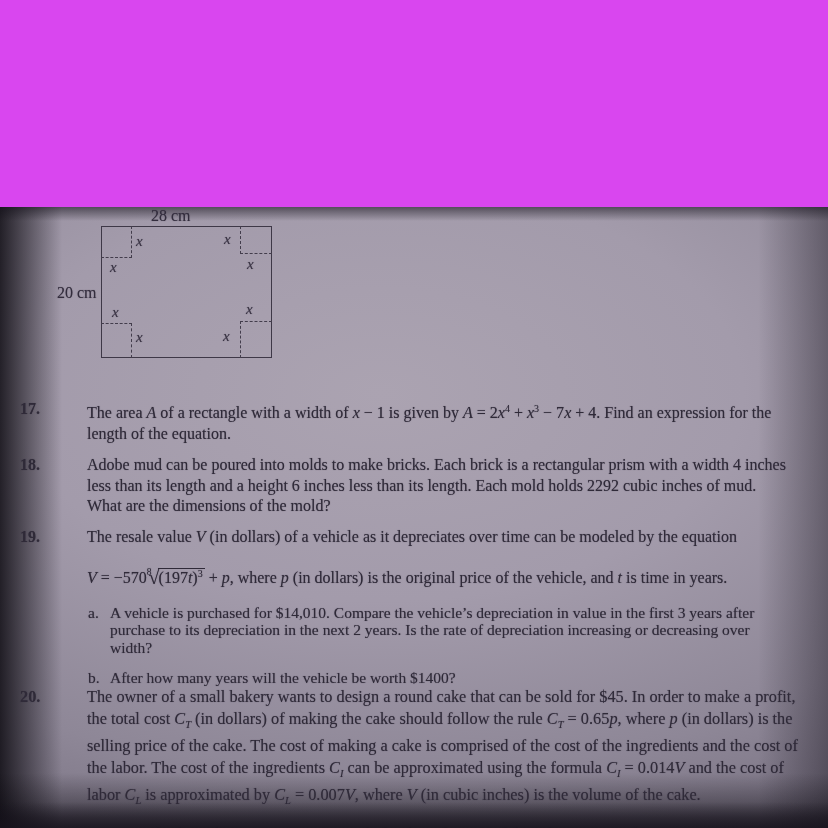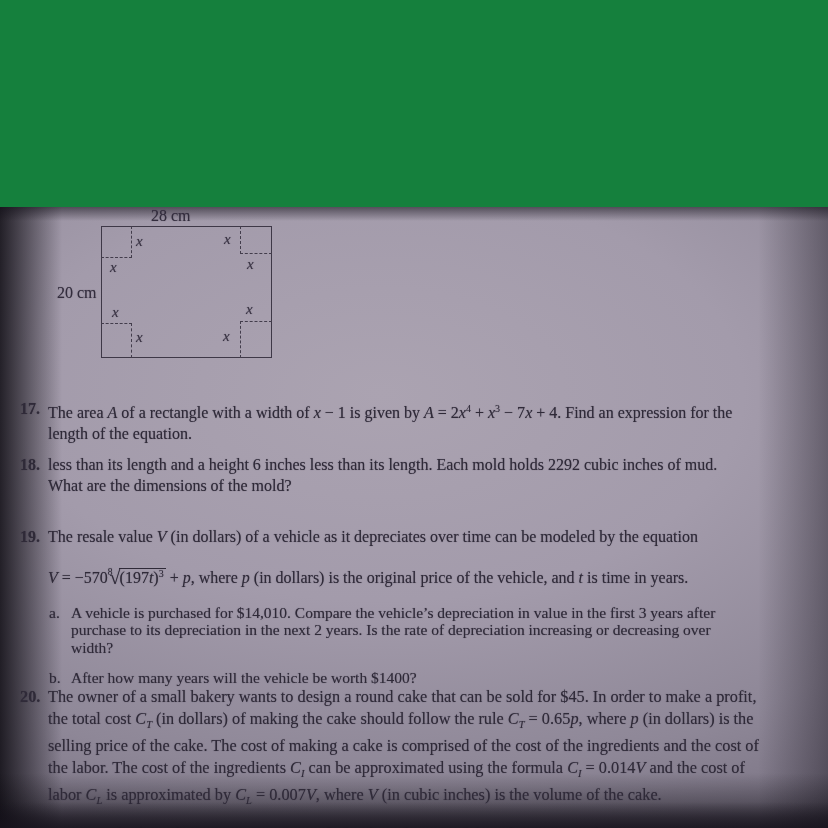--- a/index.html
+++ b/index.html
@@ -1,16 +1,16 @@
 <!DOCTYPE html>
 <html><head>
 <meta charset="utf-8">
 <style>
   html,body{margin:0;padding:0;width:828px;height:828px;overflow:hidden;background:#000;}
-  .stage{position:relative;width:828px;height:828px;background:#15803d;font-family:"Liberation Serif",serif;}
+  .stage{position:relative;width:828px;height:828px;background:#d946ef;font-family:"Liberation Serif",serif;}
   .photo{
     position:absolute;left:0;top:207px;width:828px;height:621px;overflow:hidden;
     color:#2f2a38;
     background:
       linear-gradient(to bottom, rgba(18,15,24,0.55), rgba(18,15,24,0) 14px),
       linear-gradient(to top, rgba(10,8,14,0.62), rgba(10,8,14,0) 55px),
       linear-gradient(to right, rgba(8,6,12,0.82) 0px, rgba(8,6,12,0) 62px),
       linear-gradient(to left, rgba(24,20,30,0.42) 0px, rgba(24,20,30,0) 70px),
       radial-gradient(115% 88% at 46% 30%, #aba3b1 0%, #a39bab 38%, #8e8797 70%, #6e6777 100%);
   }
@@ -21,21 +21,21 @@
   .sq{position:absolute;box-sizing:border-box;}
   .sq-tl{left:101px;top:19px;width:31px;height:32px;border-right:1.4px dashed #433d4c;border-bottom:1.4px dashed #433d4c;}
   .sq-tr{left:240px;top:19px;width:32px;height:28px;border-left:1.4px dashed #433d4c;border-bottom:1.4px dashed #433d4c;}
   .sq-bl{left:101px;top:116px;width:31px;height:35px;border-right:1.4px dashed #433d4c;border-top:1.4px dashed #433d4c;}
   .sq-br{left:240px;top:114px;width:32px;height:37px;border-left:1.4px dashed #433d4c;border-top:1.4px dashed #433d4c;}
   .dim{position:absolute;font-size:16px;color:#332d3d;}
   .dim-w{left:151px;top:0px;}
   .dim-h{left:57px;top:77px;}
   .xl{position:absolute;font-size:15px;font-style:italic;color:#3a3444;}
   
-  .problem{position:absolute;left:0;width:690px;padding-left:48px;box-sizing:border-box;font-size:16px;line-height:20.5px;}
+  .problem{position:absolute;left:0;width:690px;padding-left:87px;box-sizing:border-box;font-size:16px;line-height:20.5px;}
   .pnum{position:absolute;left:20px;top:0;font-weight:700;}
   .pline{white-space:nowrap;}
   .eq{margin-top:11px;line-height:27px;white-space:nowrap;}
   .parts{margin-top:13px;}
   .part{position:relative;margin-left:23px;font-size:15.5px;line-height:17.5px;margin-top:13px;}
   .plabel{position:absolute;left:-22px;top:0;}
   .p20{font-size:16.3px;line-height:21.6px;}
   .p20 .part{font-size:16px;margin-top:10px;}
   .it{font-style:italic;}
   .sup{font-size:10px;vertical-align:6px;}
@@ -71,20 +71,21 @@
     </div>
 
     <div class="problem" style="top:192px">
       <span class="pnum">17.</span>
       <div class="pline">The area <span class="it">A</span> of a rectangle with a width of <span class="it">x</span> − 1 is given by <span class="it">A</span> = 2<span class="it">x</span><span class="sup">4</span> + <span class="it">x</span><span class="sup">3</span> − 7<span class="it">x</span> + 4. Find an expression for the</div>
       <div class="pline">length of the equation.</div>
     </div>
 
     <div class="problem" style="top:248px">
       <span class="pnum">18.</span>
+      <div class="pline">Adobe mud can be poured into molds to make bricks. Each brick is a rectangular prism with a width 4 inches</div>
       <div class="pline">less than its length and a height 6 inches less than its length. Each mold holds 2292 cubic inches of mud.</div>
       <div class="pline">What are the dimensions of the mold?</div>
     </div>
 
     <div class="problem" style="top:320px">
       <span class="pnum">19.</span>
       <div class="pline">The resale value <span class="it">V</span> (in dollars) of a vehicle as it depreciates over time can be modeled by the equation</div>
       <div class="eq"><span class="it">V</span> = −570<span class="rad-idx">8</span><span class="rad-sign">√</span><span class="rad-body">(197<span class="it">t</span>)<span class="sup">3</span></span> + <span class="it">p</span>, where <span class="it">p</span> (in dollars) is the original price of the vehicle, and <span class="it">t</span> is time in years.</div>
       <div class="parts">
         <div class="part">

